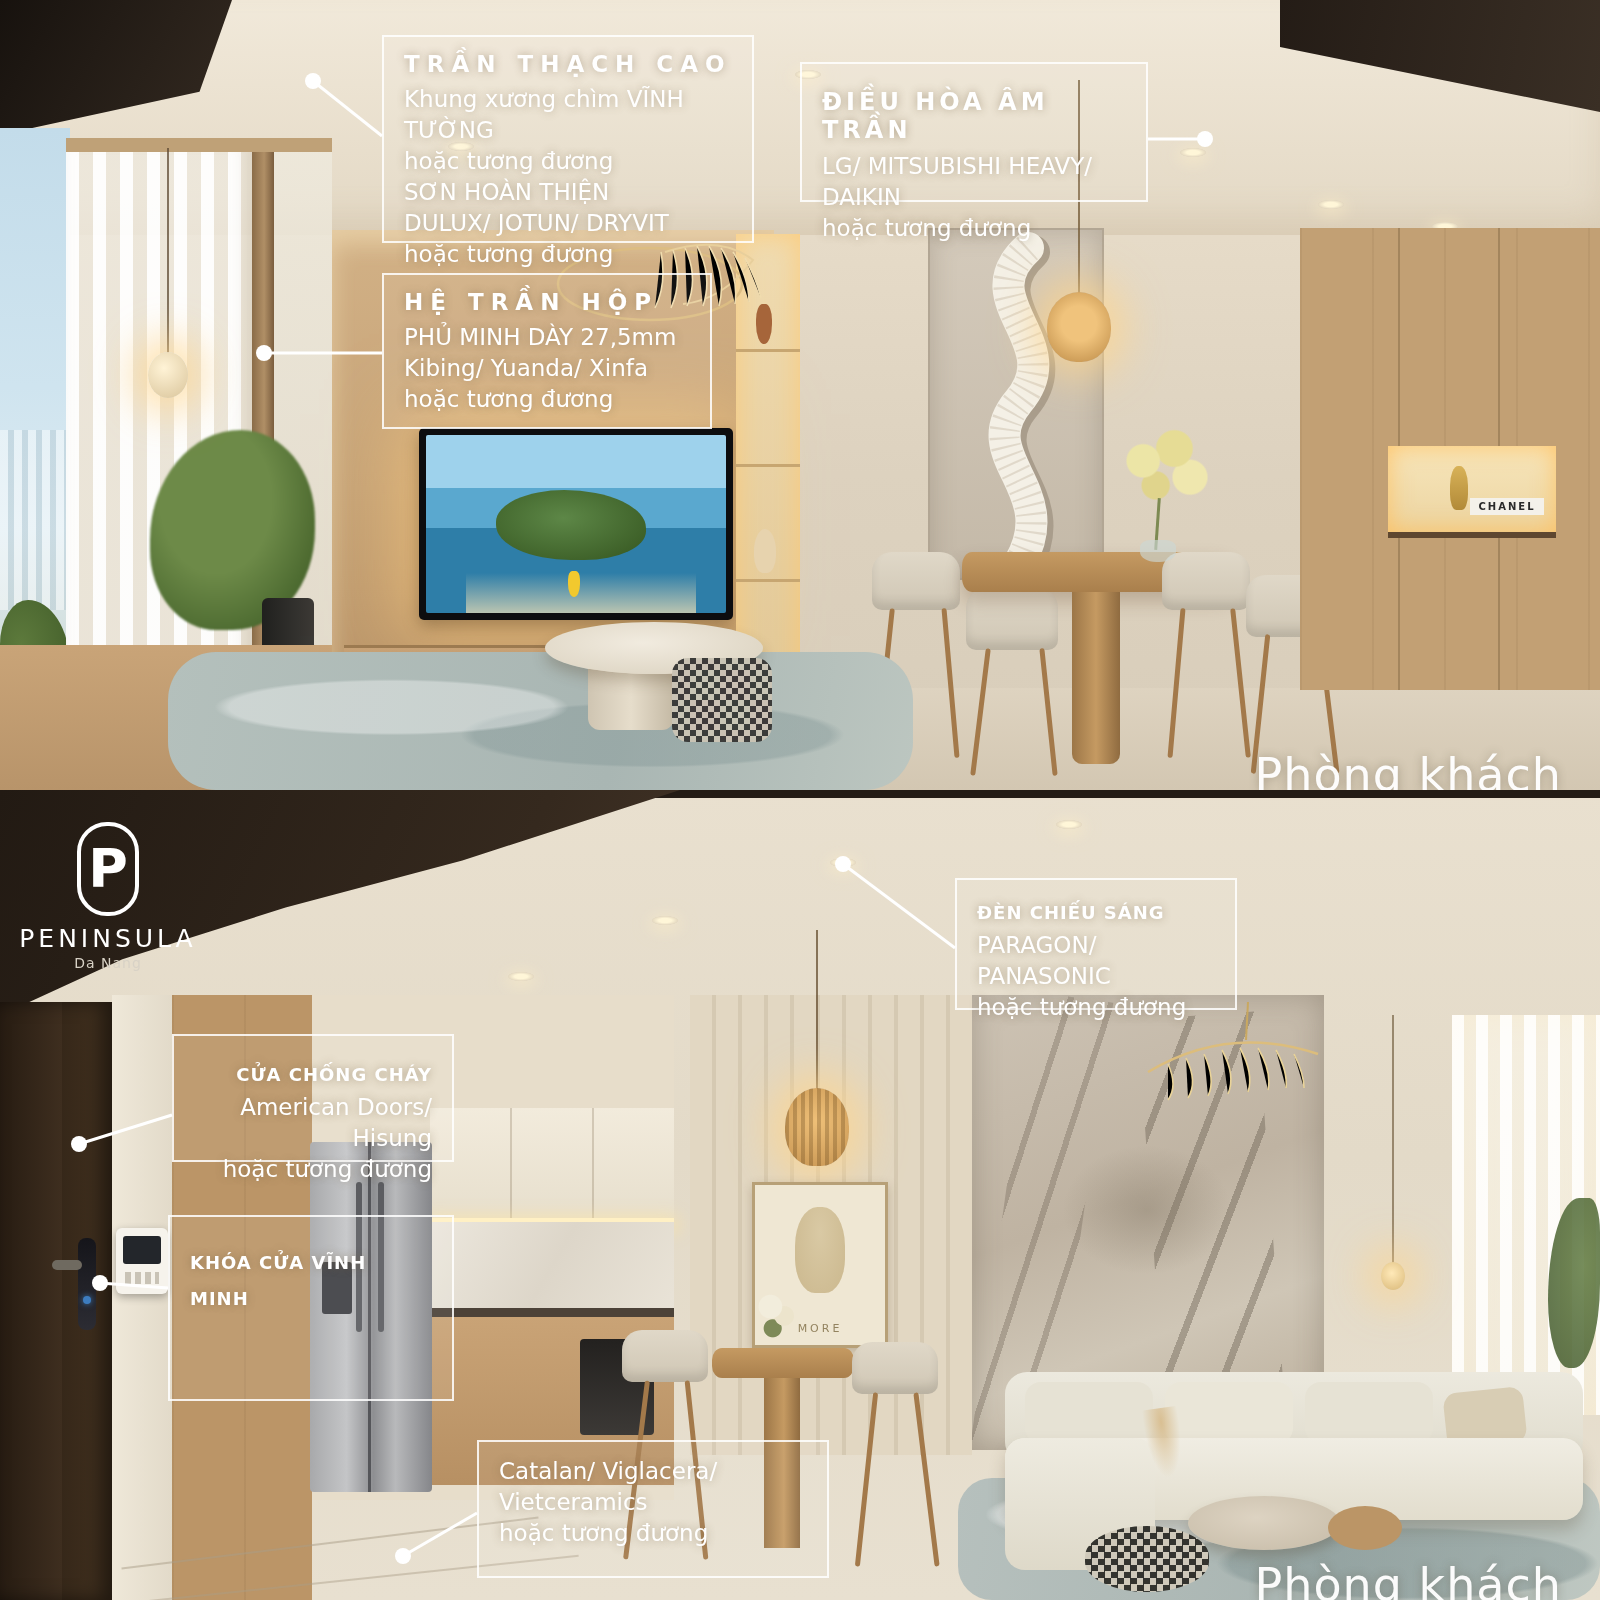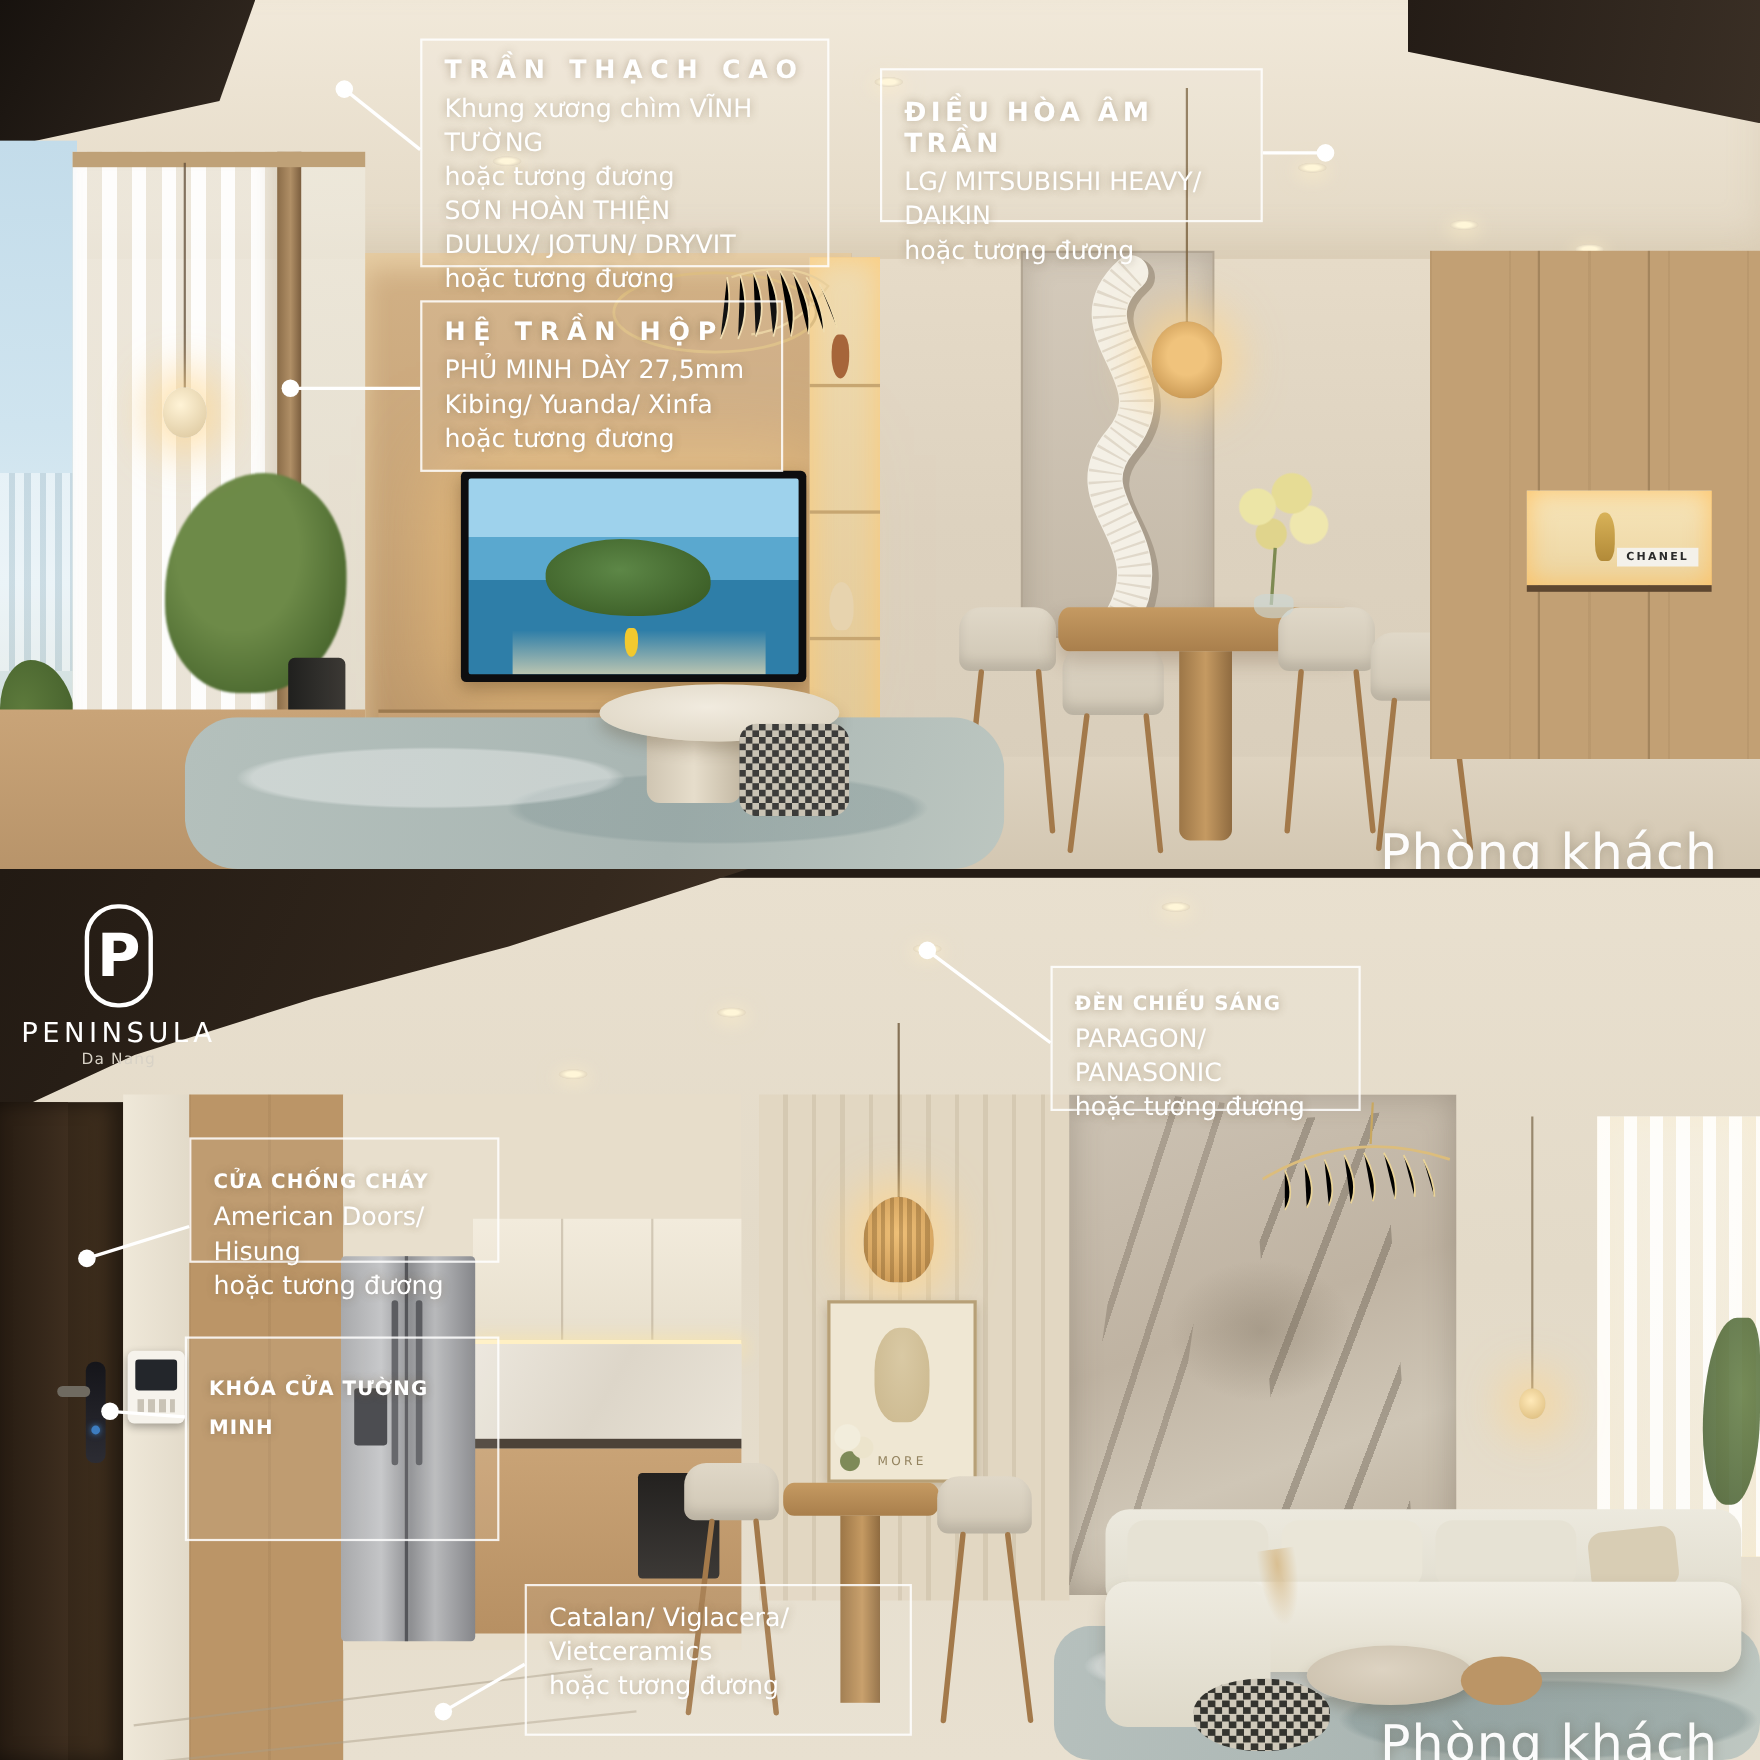--- a/index.html
+++ b/index.html
@@ -302,27 +302,27 @@
       <circle cx="100" cy="493" r="8" fill="#ffffff"></circle>
       <line x1="403" y1="766" x2="477" y2="723" stroke="#ffffff" stroke-width="3"></line>
       <circle cx="403" cy="766" r="8" fill="#ffffff"></circle>
     </svg>
 
     <div class="callout" style="left:955px;top:88px;width:282px;height:132px;padding-top:22px;">
       <div class="c-title t-sp1">ĐÈN CHIẾU SÁNG</div>
       <div class="c-line">PARAGON/ PANASONIC</div>
       <div class="c-line">hoặc tương đương</div>
     </div>
-    <div class="callout" style="left:172px;top:244px;width:282px;height:114px;padding-top:28px;">
+    <div class="callout" style="left:172px;top:244px;width:282px;height:128px;padding-top:28px;text-align:right;">
       <div class="c-title t-sp1">CỬA CHỐNG CHÁY</div>
       <div class="c-line">American Doors/ Hisung</div>
       <div class="c-line">hoặc tương đương</div>
     </div>
     <div class="callout" style="left:168px;top:425px;width:286px;height:186px;padding-top:28px;">
-      <div class="c-title t-sp1" style="line-height:36px;">KHÓA CỬA TƯỜNG MINH</div>
+      <div class="c-title t-sp1" style="line-height:36px;">KHÓA CỬA VĨNH MINH</div>
     </div>
     <div class="callout" style="left:477px;top:650px;width:352px;height:138px;">
       <div class="c-line">Catalan/ Viglacera/ Vietceramics</div>
       <div class="c-line">hoặc tương đương</div>
     </div>
 
     <div class="room-label" style="top:748px;">Phòng khách</div>
   </section>
 </div>
 

